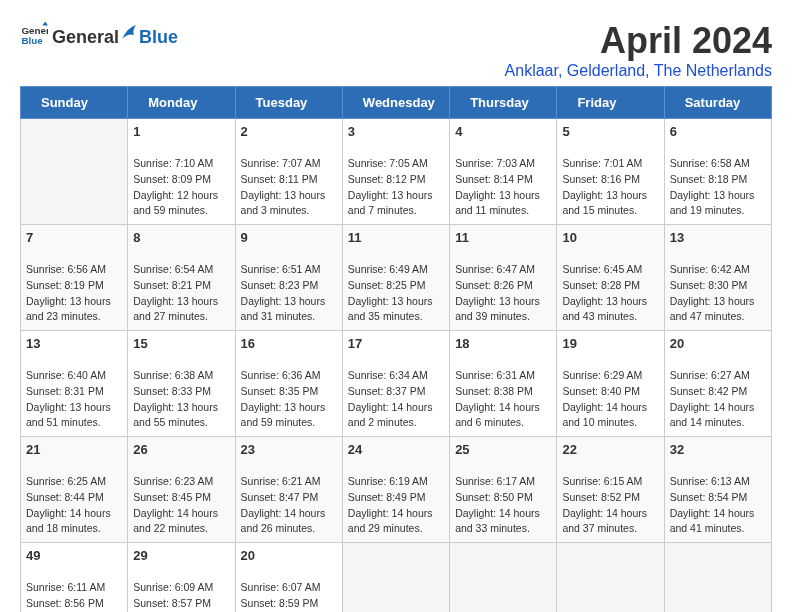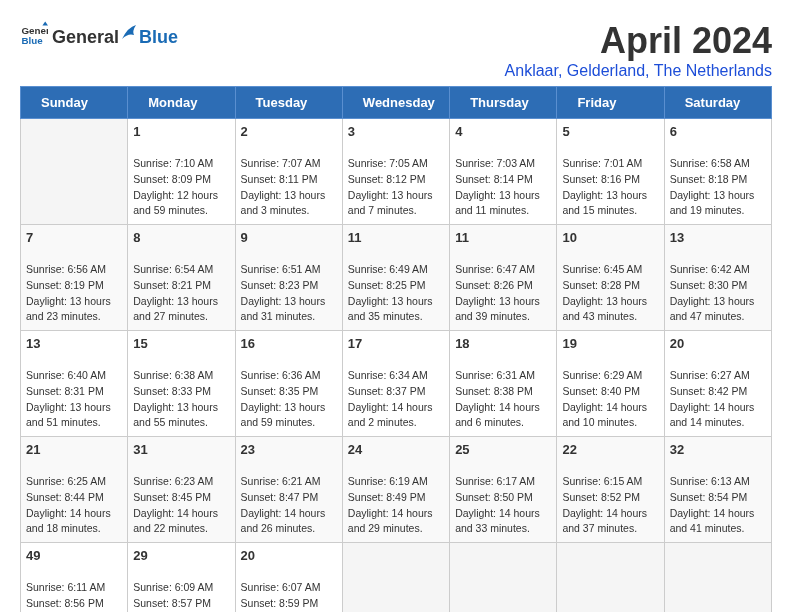--- a/index.html
+++ b/index.html
@@ -205,21 +205,21 @@
           <span class="day-number">20</span>
           <div class="day-info">Sunrise: 6:27 AM<br>Sunset: 8:42 PM<br>Daylight: 14 hours and 14 minutes.</div>
         </td>
       </tr>
       <tr>
         <td>
           <span class="day-number">21</span>
           <div class="day-info">Sunrise: 6:25 AM<br>Sunset: 8:44 PM<br>Daylight: 14 hours and 18 minutes.</div>
         </td>
         <td>
-          <span class="day-number">31</span>
+          <span class="day-number">26</span>
           <div class="day-info">Sunrise: 6:23 AM<br>Sunset: 8:45 PM<br>Daylight: 14 hours and 22 minutes.</div>
         </td>
         <td>
           <span class="day-number">23</span>
           <div class="day-info">Sunrise: 6:21 AM<br>Sunset: 8:47 PM<br>Daylight: 14 hours and 26 minutes.</div>
         </td>
         <td>
           <span class="day-number">24</span>
           <div class="day-info">Sunrise: 6:19 AM<br>Sunset: 8:49 PM<br>Daylight: 14 hours and 29 minutes.</div>
         </td>

